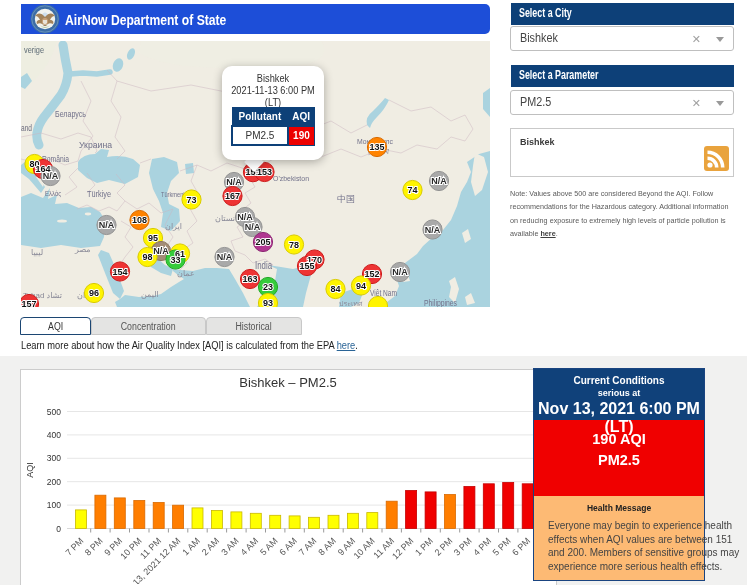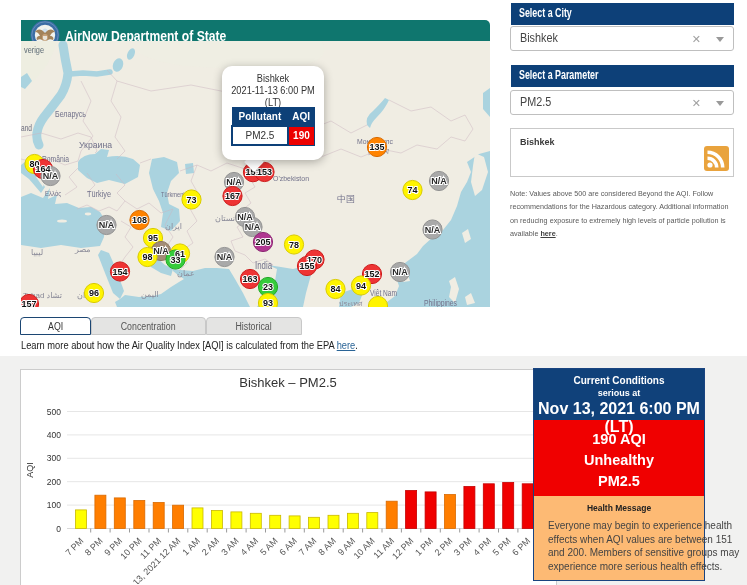--- a/index.html
+++ b/index.html
@@ -1,21 +1,21 @@
 <!DOCTYPE html>
 <html><head><meta charset="utf-8">
 <style>
 *{margin:0;padding:0;box-sizing:border-box;}
 html,body{width:747px;height:585px;overflow:hidden;background:#fff;
  font-family:"Liberation Sans",sans-serif;}
 .abs{position:absolute;}
 #page{position:relative;width:747px;height:585px;background:#fff;}
 #graybg{left:0;top:356px;width:747px;height:229px;background:#f1f1f0;}
 
-#hdr{left:21px;top:20px;width:469px;height:30px;background:#0f766e;border-radius:0 5px 5px 0;}
+#hdr{left:21px;top:4px;width:469px;height:30px;background:#1d4ed8;border-radius:0 5px 5px 0;}
 #hdr .ttl{position:absolute;left:44px;top:7px;color:#fff;font-size:15px;font-weight:bold;display:inline-block;transform:scaleX(0.81);transform-origin:0 50%;white-space:nowrap;}
 
 .selbar{left:511px;width:223px;height:22px;background:#0d4078;color:#fff;
  font-size:12px;font-weight:bold;padding:3px 0 0 8px;}
 .selbar span{display:inline-block;transform:scaleX(0.74);transform-origin:0 50%;white-space:nowrap;}
 .selbox>span.txt{display:inline-block;transform:scaleX(0.9);transform-origin:0 50%;}
 .selbox{left:510px;width:224px;height:25px;background:#fff;border:1px solid #bfbfbf;
  border-radius:3px;font-size:12px;color:#444;padding:4px 0 0 9px;}
 .selx{position:absolute;right:32px;top:6px;color:#a0a0a0;font-size:11px;}
 .selarr{position:absolute;right:9px;top:10px;width:0;height:0;
@@ -360,18 +360,17 @@
     </div>
 
 <div id="cc" class="abs">
   <div class="hd">
         <div class="l1">Current Conditions</div>
         <div class="l2">serious at</div>
   <div class="l3">Nov 13, 2021 6:00 PM (LT)</div>
       </div>
   <div class="red">
         <div>190 AQI</div>
-        <div>Unhealthy</div>
         <div>PM2.5</div>
       </div>
   <div class="hm">Health Message</div>
   <div class="msg">Everyone may begin to experience health<br>effects when AQI values are between 151<br>and 200. Members of sensitive groups may<br>experience more serious health effects.</div>
 </div>
 </div>
 </body></html>

